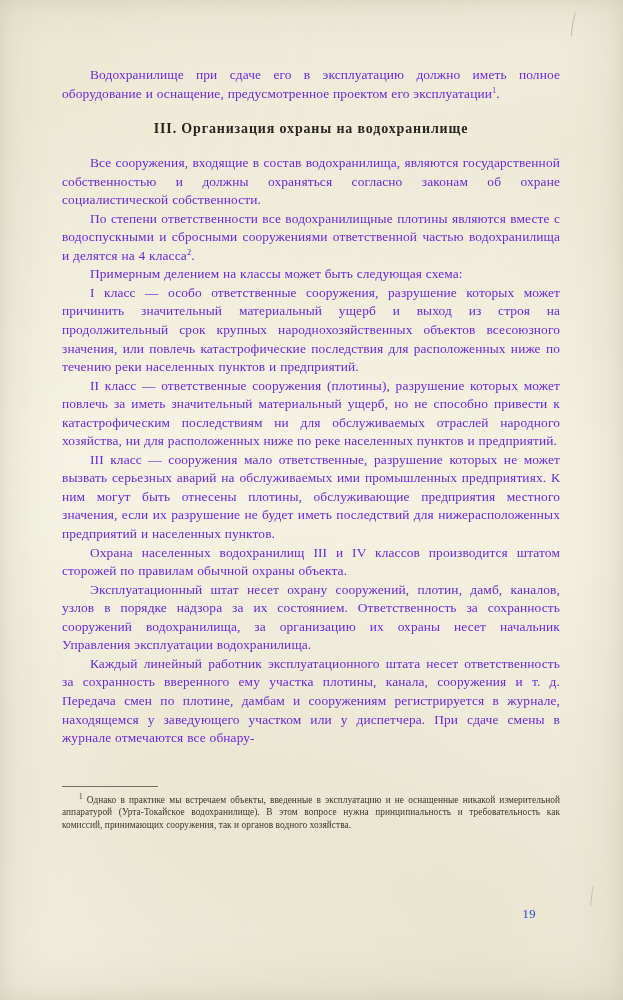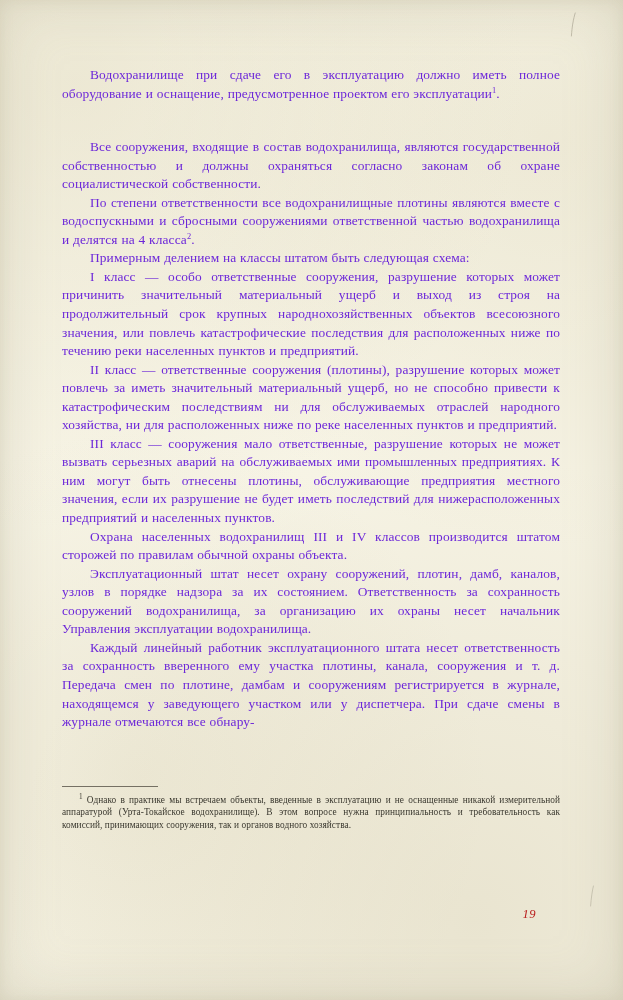--- a/index.html
+++ b/index.html
@@ -106,23 +106,22 @@
     font-size: 7.2px;
     vertical-align: super;
     line-height: 0;
   }
 
   .page-number {
     position: absolute;
     right: 87px;
     top: 907px;
     font-size: 12.6px;
-    color: #b91c1c;
+    color: #1d4ed8;
     letter-spacing: 0.4px;
-    font-style: italic;
   }
 
   
   .pencil-mark-top {
     position: absolute;
     left: 569px;
     top: 12px;
     width: 9px;
     height: 26px;
     pointer-events: none;
@@ -145,27 +144,28 @@
 
   <div class="paper-grain"></div>
 
   <div class="textblock">
 
     <div style="height:66px"></div>
 
     <p class="body first"><span>Водохранилище при сдаче его в эксплуатацию должно иметь полное оборудование и оснащение, предусмотренное проектом его эксплуатации</span><span class="sup">1</span><span>.</span></p>
 
     <div class="gap-before-heading"></div>
+    <h2 class="heading">III. Организация охраны на водохранилище</h2>
     <div class="gap-after-heading"></div>
 
     <p class="body">Все сооружения, входящие в состав водохранилища, являются государственной собственностью и должны охраняться согласно законам об охране социалистической собственности.</p>
 
     <p class="body"><span>По степени ответственности все водохранилищные плотины являются вместе с водоспускными и сбросными сооружениями ответственной частью водохранилища и делятся на 4 класса</span><span class="sup">2</span><span>.</span></p>
 
-    <p class="body">Примерным делением на классы штатом быть следующая схема:</p>
+    <p class="body">Примерным делением на классы может быть следующая схема:</p>
     <p class="body">I класс — особо ответственные сооружения, разрушение которых может причинить значительный материальный ущерб и выход из строя на продолжительный срок крупных народнохозяйственных объектов всесоюзного значения, или повлечь катастрофические последствия для расположенных ниже по течению реки населенных пунктов и предприятий.</p>
     <p class="body">II класс — ответственные сооружения (плотины), разрушение которых может повлечь за иметь значительный материальный ущерб, но не способно привести к катастрофическим последствиям ни для обслуживаемых отраслей народного хозяйства, ни для расположенных ниже по реке населенных пунктов и предприятий.</p>
     <p class="body">III класс — сооружения мало ответственные, разрушение которых не может вызвать серьезных аварий на обслуживаемых ими промышленных предприятиях. К ним могут быть отнесены плотины, обслуживающие предприятия местного значения, если их разрушение не будет иметь последствий для нижерасположенных предприятий и населенных пунктов.</p>
     <p class="body">Охрана населенных водохранилищ III и IV классов производится штатом сторожей по правилам обычной охраны объекта.</p>
     <p class="body">Эксплуатационный штат несет охрану сооружений, плотин, дамб, каналов, узлов в порядке надзора за их состоянием. Ответственность за сохранность сооружений водохранилища, за организацию их охраны несет начальник Управления эксплуатации водохранилища.</p>
     <p class="body">Каждый линейный работник эксплуатационного штата несет ответственность за сохранность вверенного ему участка плотины, канала, сооружения и т. д. Передача смен по плотине, дамбам и сооружениям регистрируется в журнале, находящемся у заведующего участком или у диспетчера. При сдаче смены в журнале отмечаются все обнару-</p>
 
   </div>
 
   <div class="footnote-zone">

